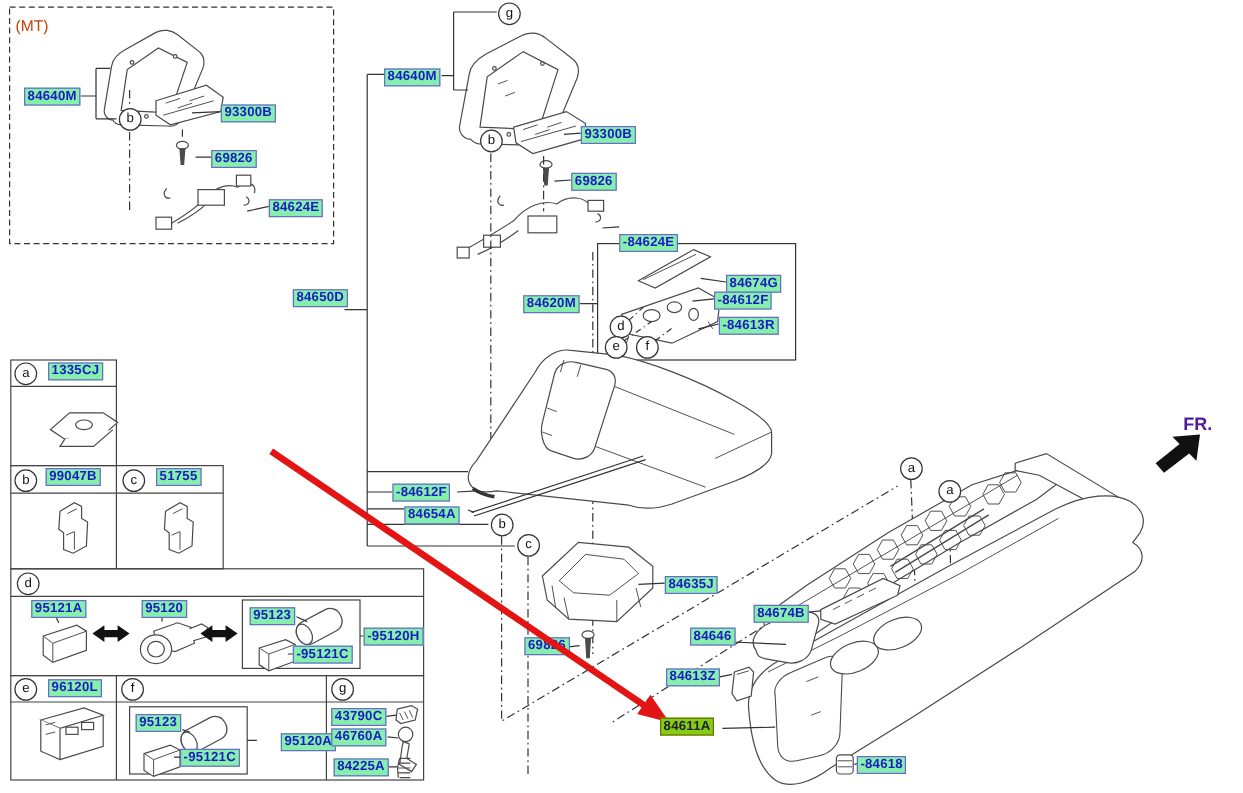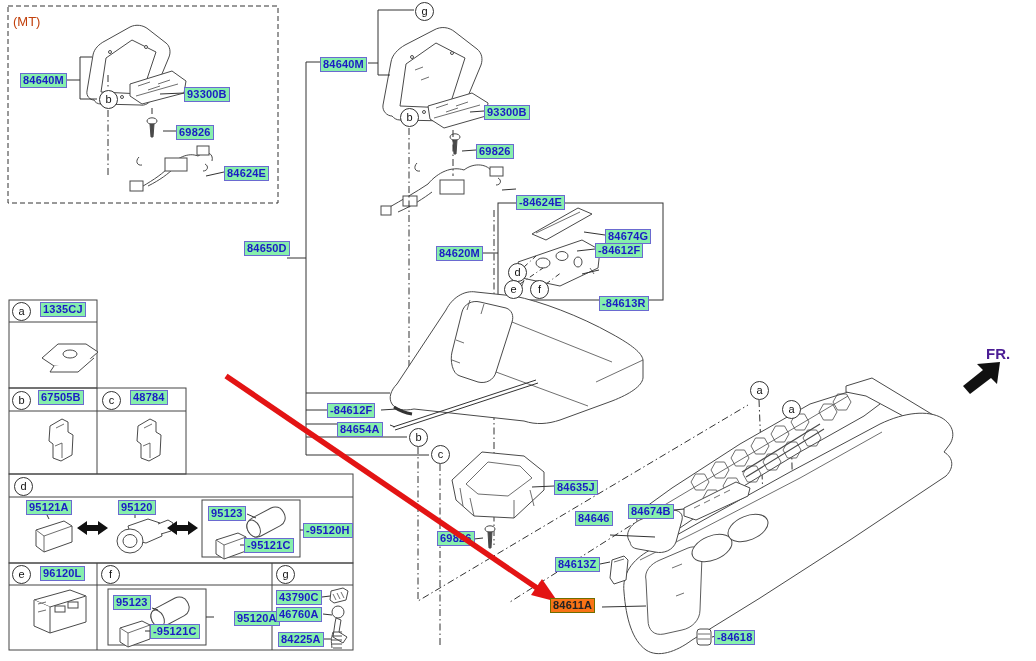--- a/index.html
+++ b/index.html
@@ -4,21 +4,21 @@
 <style>
   html,body{margin:0;padding:0;background:#fff;}
   #stage{position:relative;width:1036px;height:661px;background:#ffffff;overflow:hidden;
          font-family:"Liberation Sans",sans-serif;}
   svg{position:absolute;left:0;top:0;}
   #linework{z-index:1;}
   #redarrow{z-index:5;pointer-events:none;}
   .plbl{position:absolute;z-index:3;font:bold 11px/13px "Liberation Sans",sans-serif;
         color:#1b1bc4;background:#86efac;border:1px solid #6a6ad0;padding:0 2px;
         white-space:nowrap;letter-spacing:.2px;}
-  .plbl.hl{color:#222;background:#f97316;border:1px solid #6e6e00;z-index:6;}
+  .plbl.hl{color:#222;background:#84cc16;border:1px solid #6e6e00;z-index:6;}
   .co{position:absolute;z-index:3;width:17px;height:17px;border:1px solid #333;border-radius:50%;
       background:#fff;font:11px/17px "Liberation Sans",sans-serif;color:#111;text-align:center;}
   .cap{position:absolute;z-index:3;font:13px "Liberation Sans",sans-serif;color:#c2410c;white-space:nowrap;}
   .frlbl{position:absolute;z-index:3;font:bold 15px "Liberation Sans",sans-serif;color:#4c1d95;}
 </style>
 </head>
 <body>
 
 <div id="stage">
 
@@ -289,47 +289,47 @@
 <div class="co" style="left:400px;top:108px;">b</div>
 <div class="plbl" style="left:320px;top:57px;">84640M</div>
 <div class="plbl" style="left:484px;top:105px;">93300B</div>
 <div class="plbl" style="left:476px;top:144px;">69826</div>
 <div class="plbl" style="left:516px;top:183px;margin-top:12px;">-84624E</div>
 <div class="plbl" style="left:244px;top:241px;">84650D</div>
 
 <div class="plbl" style="left:436px;top:246px;">84620M</div>
 <div class="plbl" style="left:605px;top:229px;">84674G</div>
 <div class="plbl" style="left:595px;top:243px;">-84612F</div>
-<div class="plbl" style="left:599px;top:264px;margin-top:32px;">-84613R</div>
+<div class="plbl" style="left:599px;top:264px;">-84613R</div>
 <div class="co" style="left:508px;top:263px;">d</div>
 <div class="co" style="left:504px;top:280px;">e</div>
 <div class="co" style="left:530px;top:280px;">f</div>
 
 <div class="plbl" style="left:327px;top:403px;">-84612F</div>
 <div class="plbl" style="left:337px;top:422px;">84654A</div>
 <div class="co" style="left:409px;top:428px;">b</div>
 <div class="co" style="left:431px;top:445px;">c</div>
 <div class="plbl" style="left:554px;top:480px;">84635J</div>
 <div class="plbl" style="left:437px;top:531px;">69826</div>
 
 <div class="co" style="left:750px;top:381px;">a</div>
 <div class="co" style="left:782px;top:400px;">a</div>
 <div class="plbl" style="left:628px;top:504px;">84674B</div>
-<div class="plbl" style="left:575px;top:511px;">84646</div>
+<div class="plbl" style="left:575px;top:523px;">84646</div>
 <div class="plbl" style="left:555px;top:557px;">84613Z</div>
 <div class="plbl hl" style="left:550px;top:598px;">84611A</div>
 <div class="plbl" style="left:714px;top:630px;">-84618</div>
 <div class="frlbl" style="left:986px;top:345px;">FR.</div>
 
 <div class="co" style="left:12px;top:302px;">a</div>
 <div class="plbl" style="left:40px;top:302px;">1335CJ</div>
 <div class="co" style="left:12px;top:391px;">b</div>
-<div class="plbl" style="left:38px;top:390px;">67505B</div>
+<div class="plbl" style="left:38px;top:390px;">99047B</div>
 <div class="co" style="left:102px;top:391px;">c</div>
-<div class="plbl" style="left:130px;top:390px;">48784</div>
+<div class="plbl" style="left:130px;top:390px;">51755</div>
 <div class="co" style="left:14px;top:477px;">d</div>
 <div class="plbl" style="left:26px;top:500px;">95121A</div>
 <div class="plbl" style="left:118px;top:500px;">95120</div>
 <div class="plbl" style="left:208px;top:506px;">95123</div>
 <div class="plbl" style="left:244px;top:538px;">-95121C</div>
 <div class="plbl" style="left:303px;top:523px;">-95120H</div>
 <div class="co" style="left:12px;top:565px;">e</div>
 <div class="plbl" style="left:40px;top:566px;">96120L</div>
 <div class="co" style="left:101px;top:565px;">f</div>
 <div class="plbl" style="left:113px;top:595px;">95123</div>

